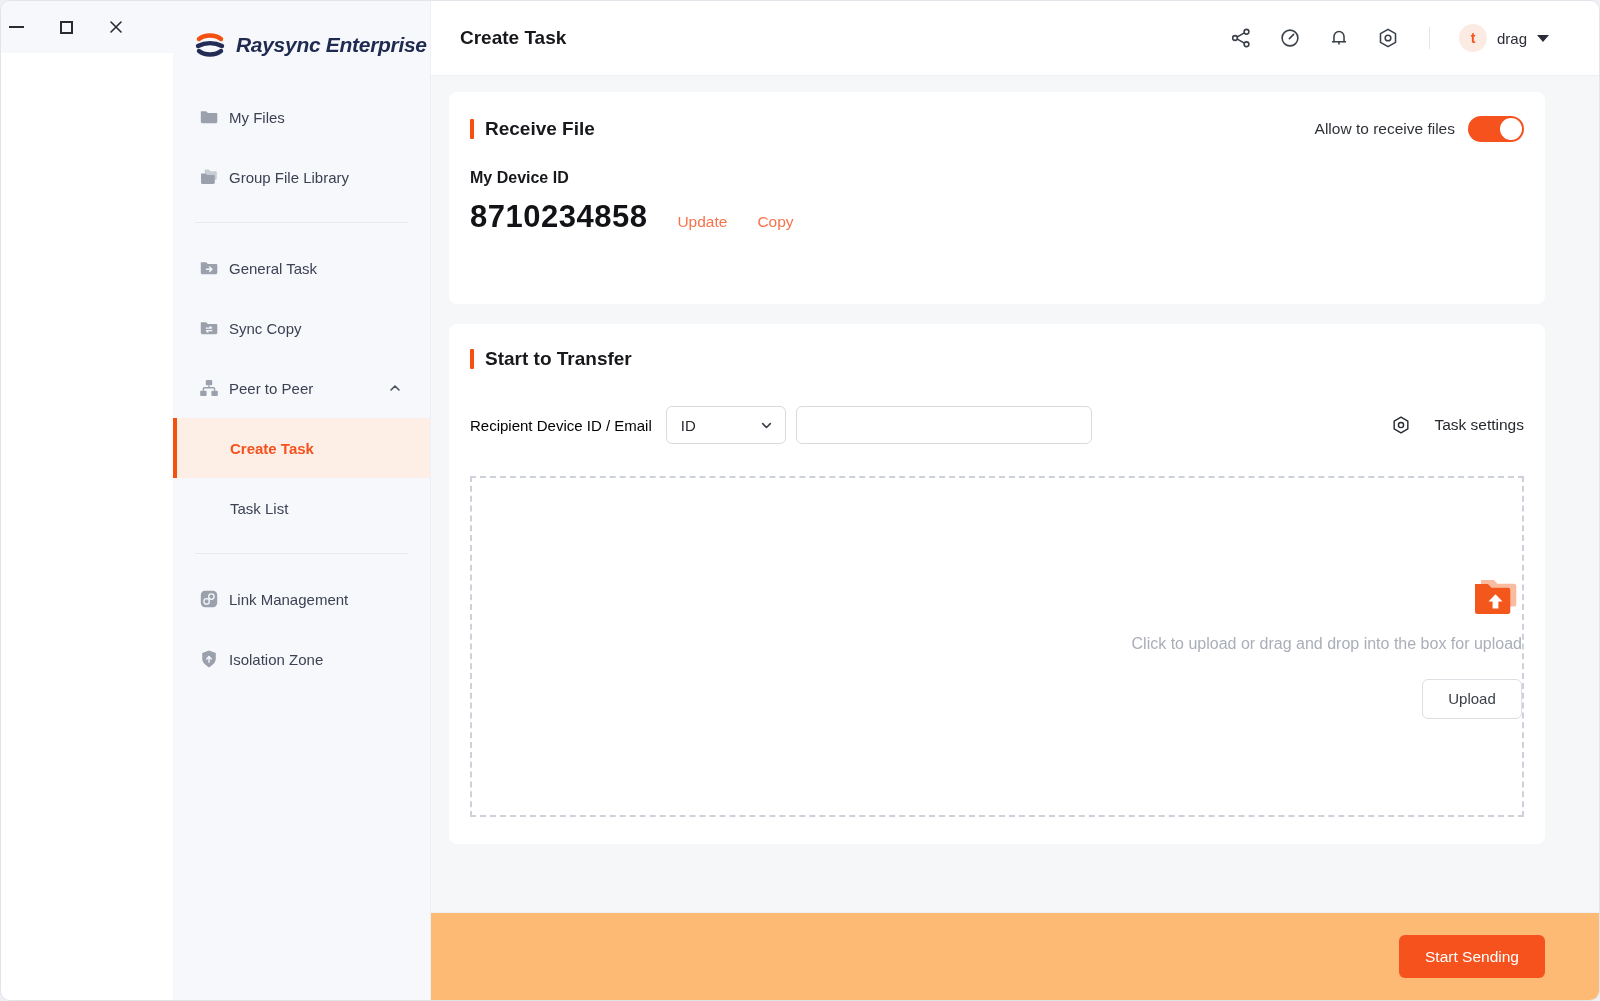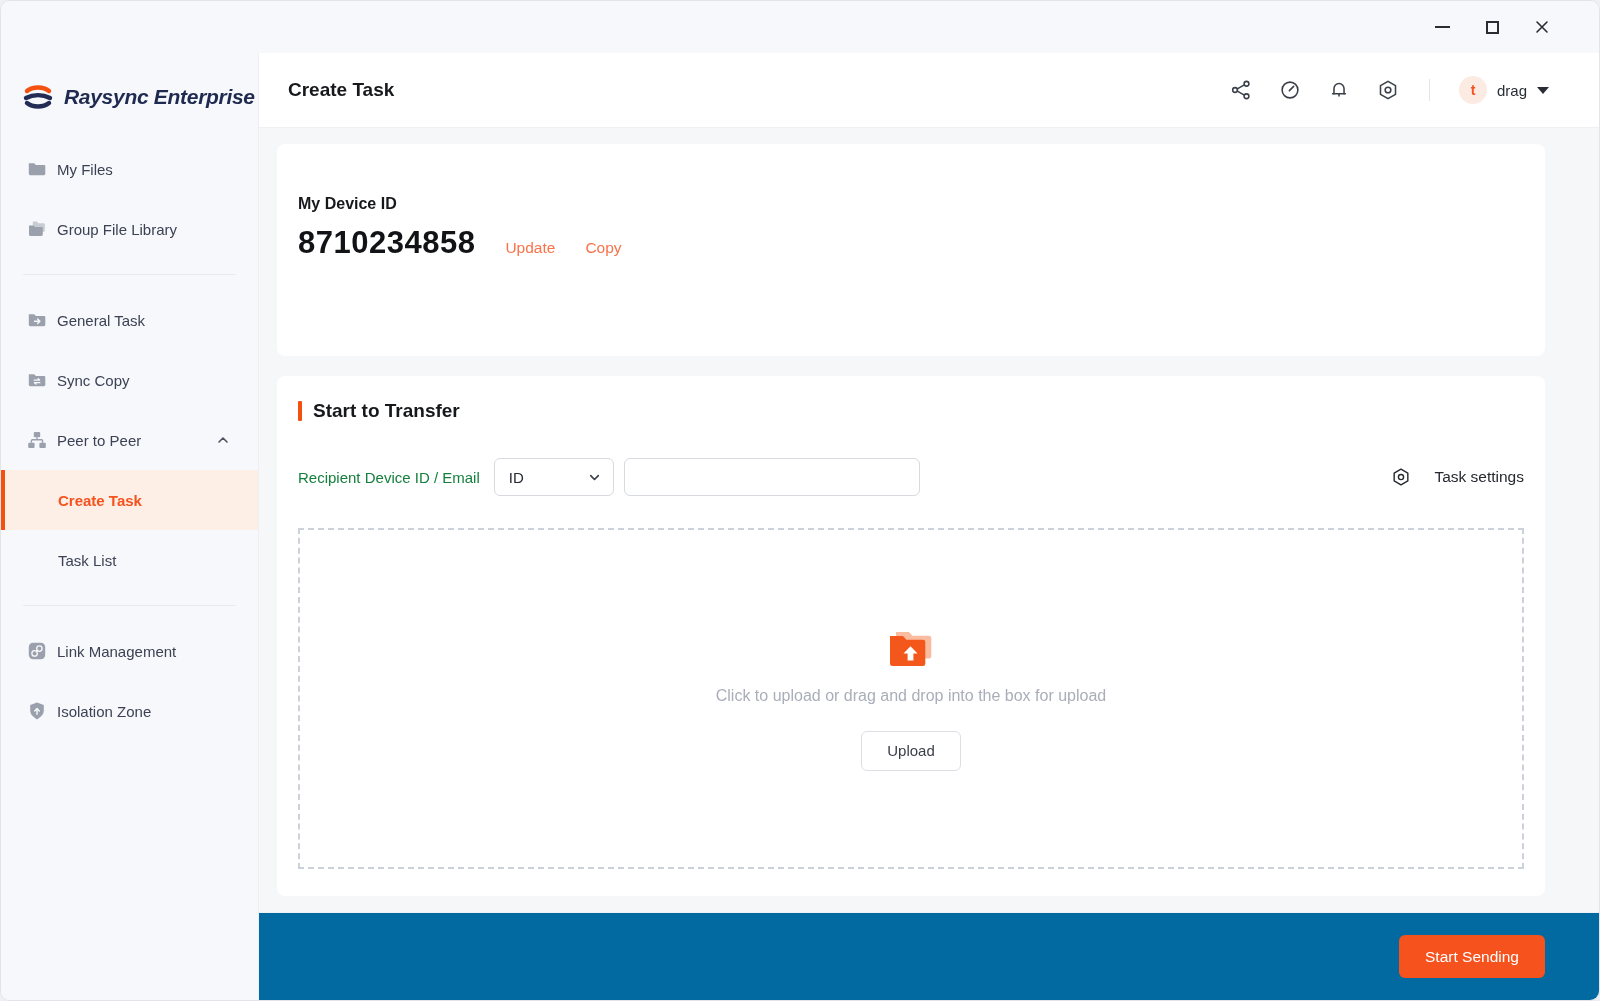--- a/index.html
+++ b/index.html
@@ -1,20 +1,20 @@
 <!DOCTYPE html>
 <html><head>
 <meta charset="utf-8">
 <style>
   * { margin:0; padding:0; box-sizing:border-box; }
   html,body { width:1600px; height:1001px; }
   body { font-family:"Liberation Sans", sans-serif; background:#eef0f3; }
 
   .window { width:1600px; height:1001px; background:#fff; border:1px solid #e2e4e9;
-            border-radius:10px; overflow:hidden; display:flex; flex-direction:column; }
+            border-radius:10px; overflow:hidden; display:flex; flex-direction:row; }
 
   
   .titlebar { height:52px; background:#f7f8fb; display:flex; justify-content:flex-end;
               align-items:center; gap:20px; padding-right:42px; flex:0 0 auto; }
   .win-btn { width:30px; height:30px; display:flex; align-items:center; justify-content:center;
              background:none; border:none; cursor:pointer; }
   .glyph-min { width:15px; height:0; border-top:2px solid #2a2c31; display:block; }
   .glyph-max { width:13px; height:13px; border:2px solid #2a2c31; display:block; }
 
   
@@ -68,39 +68,39 @@
   .toggle { width:56px; height:26px; border-radius:13px; background:#f5521d; position:relative; cursor:pointer; }
   .toggle .knob { position:absolute; top:2px; right:2px; width:22px; height:22px; background:#fff; border-radius:50%; }
 
   .device-label { margin-top:27px; font-size:16px; font-weight:bold; color:#17181c; }
   .device-row { margin-top:12px; display:flex; align-items:baseline; gap:30px; }
   .device-id { font-size:31px; font-weight:bold; color:#121316; letter-spacing:0.5px; }
   .text-link { font-size:15.5px; color:#f8734a; cursor:pointer; }
   .device-desc { margin-top:15px; font-size:15.5px; color:#42454c; }
 
   .recipient-row { margin-top:36px; display:flex; align-items:center; }
-  .recipient-label { font-size:15px; color:#15803d; }
+  .recipient-label { font-size:15px; color:#000000; }
   .select { margin-left:14px; width:120px; height:38px; border:1px solid #d7dade; border-radius:6px;
             background:#fff; display:flex; align-items:center; padding:0 12px 0 14px; cursor:pointer;gap:44px; }
   .select-value { font-size:15px; color:#26292f; }
   .select .chev { margin-left:auto; display:flex; }
   .text-input { margin-left:10px; width:296px; height:38px; border:1px solid #d7dade; border-radius:6px;
                 padding:0 12px; font-size:15px; color:#26292f; outline:none; background:#fff;
                 font-family:inherit; }
   .task-settings { margin-left:auto; display:flex; align-items:center; gap:23px; background:none;
                    border:none; cursor:pointer; padding:0; }
   .task-settings .ts-label { font-size:15.5px; color:#26292f; }
 
   .upload-zone { margin-top:32px; height:341px; border:2px dashed #cdd2da; background:#fff;
-                 display:flex; flex-direction:column; align-items:center; justify-content:center; cursor:pointer; }
+                 display:flex; flex-direction:column; align-items:flex-end; justify-content:center; cursor:pointer; }
   .upload-hint { margin-top:16px; font-size:16px; color:#a9aeb8; }
   .upload-btn { margin-top:26px; width:100px; height:40px; background:#fff; border:1px solid #dcdfe4;
                 border-radius:6px; font-size:15px; color:#3a3e47; cursor:pointer; font-family:inherit; }
 
-  .main-footer { height:88px; background:#0369a1; border-top:1px solid #eef0f3; display:flex;
+  .main-footer { height:88px; background:#fdba74; border-top:1px solid #eef0f3; display:flex;
                  align-items:center; justify-content:flex-end; padding-right:54px; flex:0 0 auto; }
   .start-btn { width:146px; height:43px; background:#f5521d; color:#fff; border:none; border-radius:6px;
                font-size:15.5px; cursor:pointer; font-family:inherit; }
 </style>
 </head>
 <body>
 
 <div class="window">
 
   <div class="titlebar">
@@ -240,20 +240,30 @@
             <span class="avatar">t</span>
             <span class="user-name">drag</span>
             <span class="caret-down"></span>
           </div>
         </div>
       </header>
 
       <section class="content">
 
         <div class="card card-receive">
+          <div class="section-head">
+            <span class="accent-bar"></span>
+            <h2 class="section-title">Receive File</h2>
+            <div class="toggle-wrap">
+              <span class="toggle-label">Allow to receive files</span>
+              <div class="toggle">
+                  <div class="knob"></div>
+                </div>
+            </div>
+          </div>
           <div class="device-label">My Device ID</div>
           <div class="device-row">
             <span class="device-id">8710234858</span>
             <span class="text-link">Update</span>
             <span class="text-link">Copy</span>
           </div>
         </div>
 
         <div class="card card-transfer">
           <div class="section-head">

